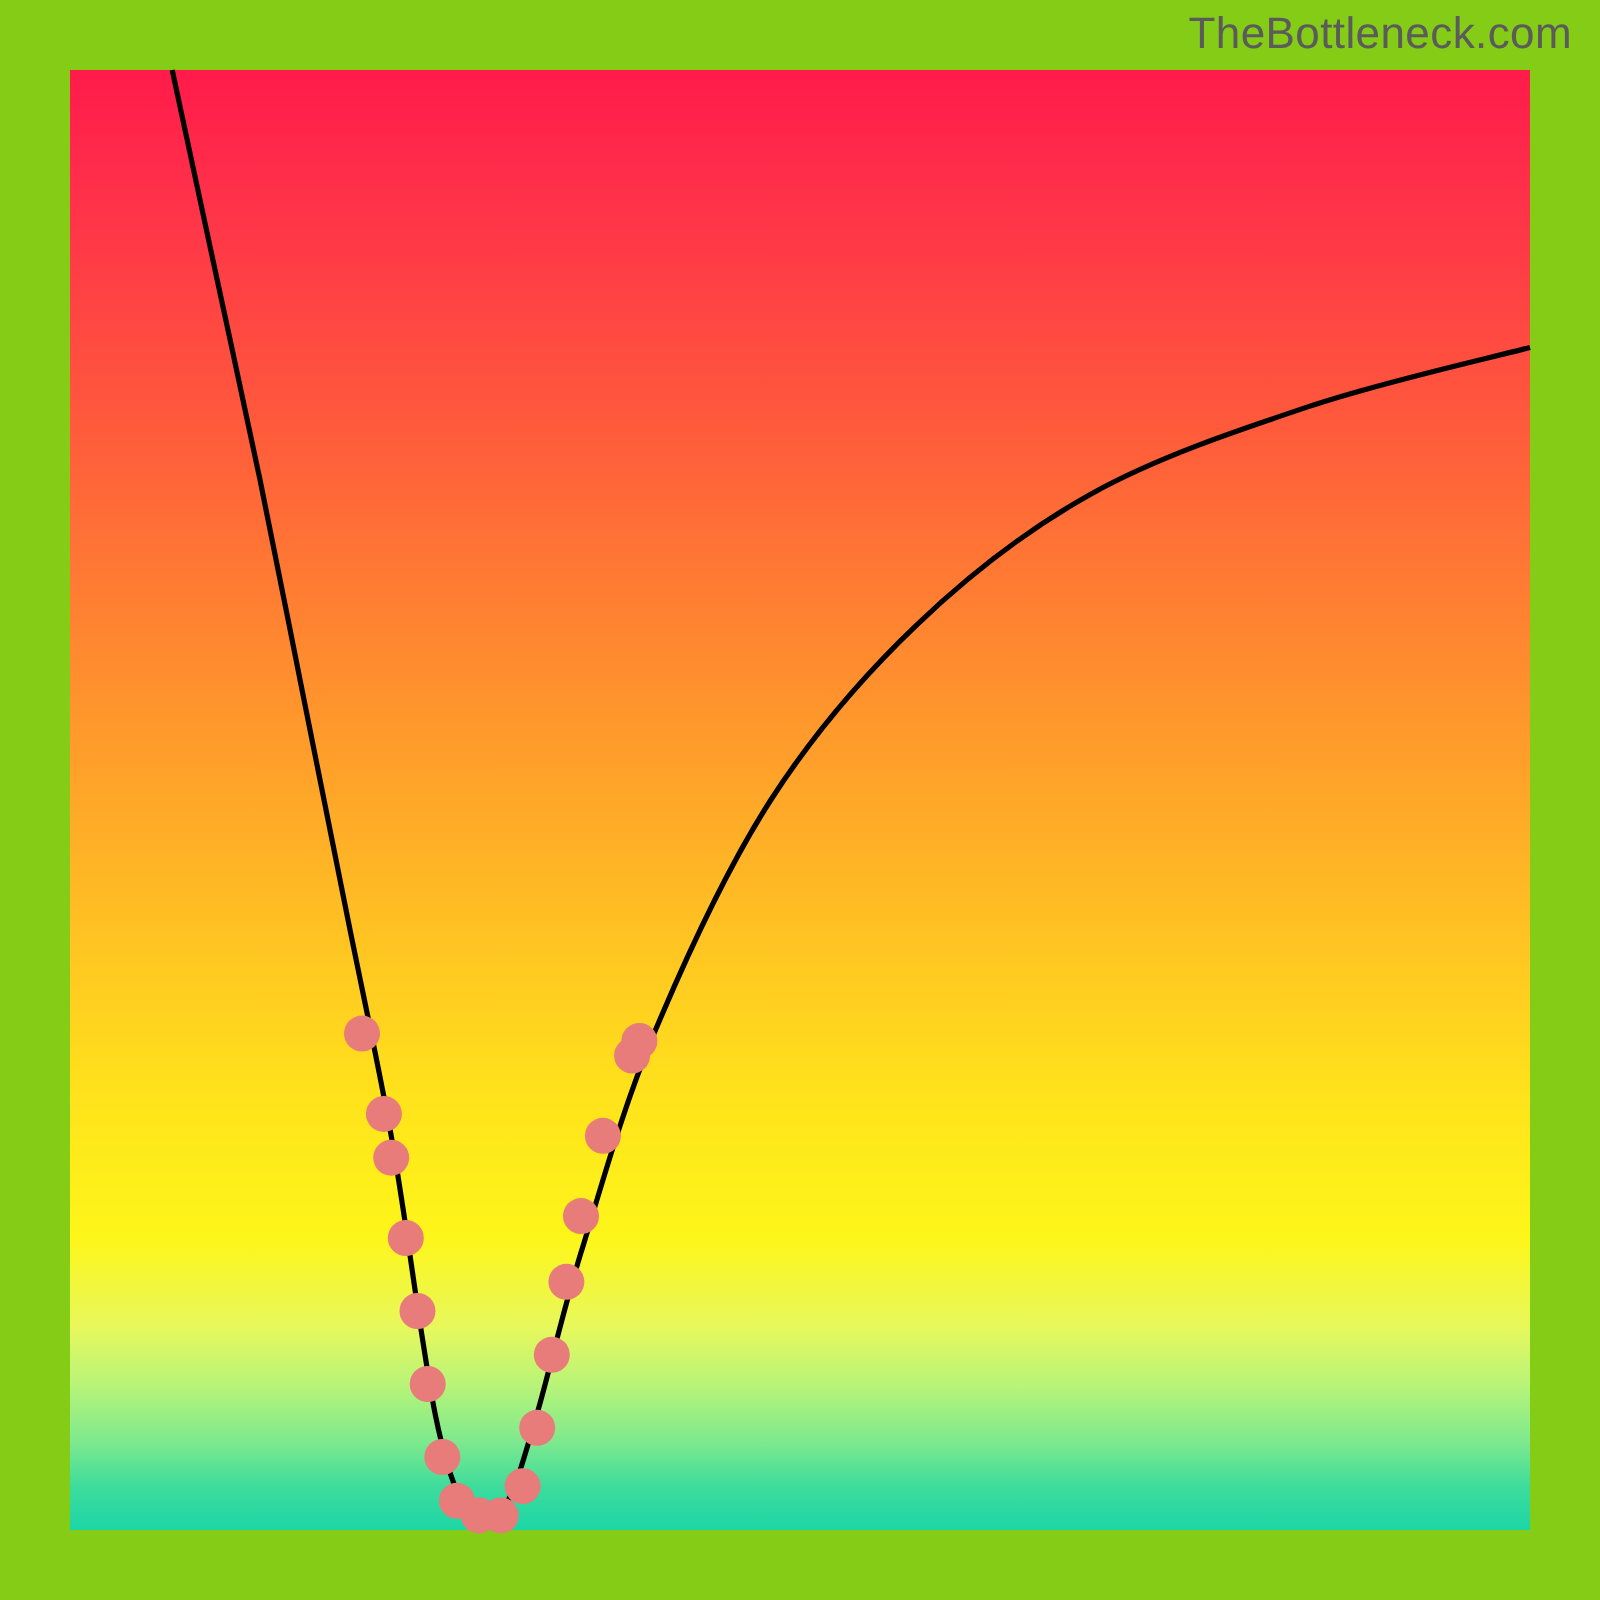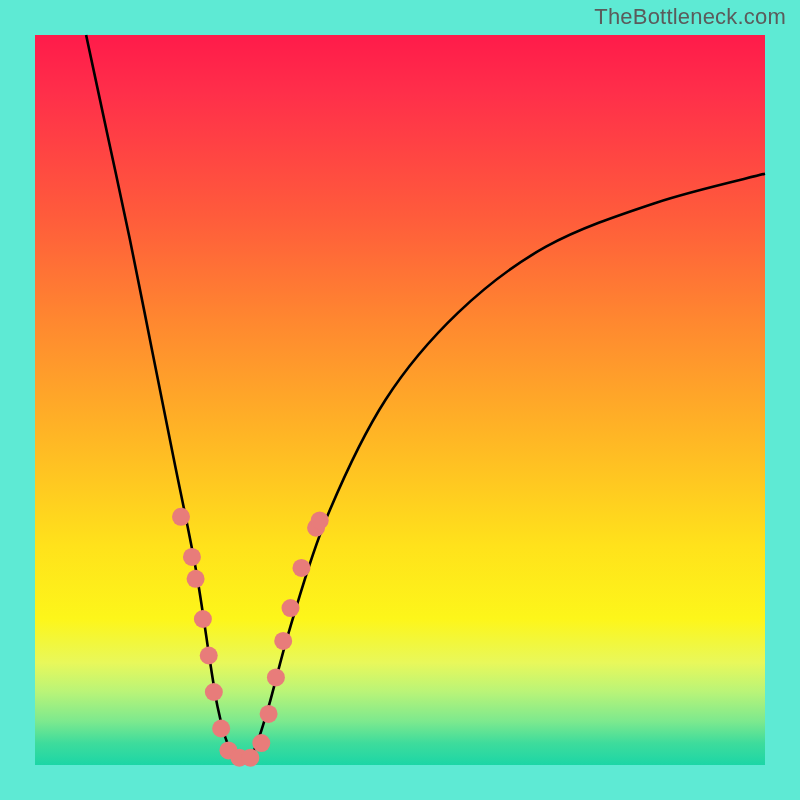--- a/index.html
+++ b/index.html
@@ -8,21 +8,21 @@
     width: 800px;
     height: 800px;
     overflow: hidden;
     background: #000;
     font-family: Arial, Helvetica, sans-serif;
   }
   .frame {
     position: relative;
     width: 800px;
     height: 800px;
-    background: #5eead4;
+    background: #84cc16;
   }
   .watermark {
     position: absolute;
     top: 4px;
     right: 14px;
     color: #5b5b5b;
     font-size: 22px;
     font-weight: 400;
     letter-spacing: 0.2px;
     z-index: 10;

